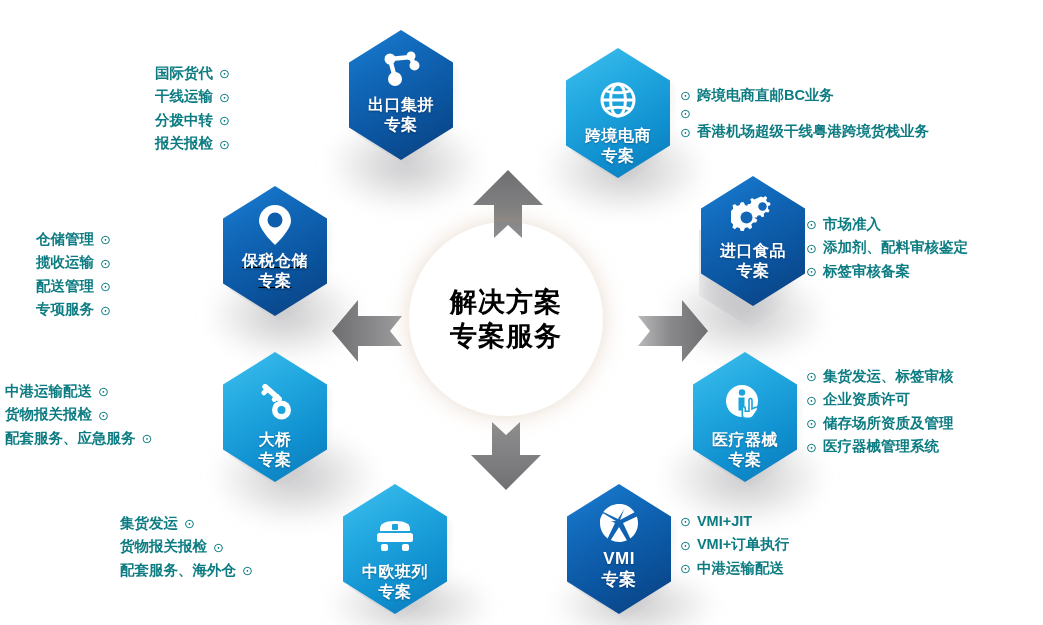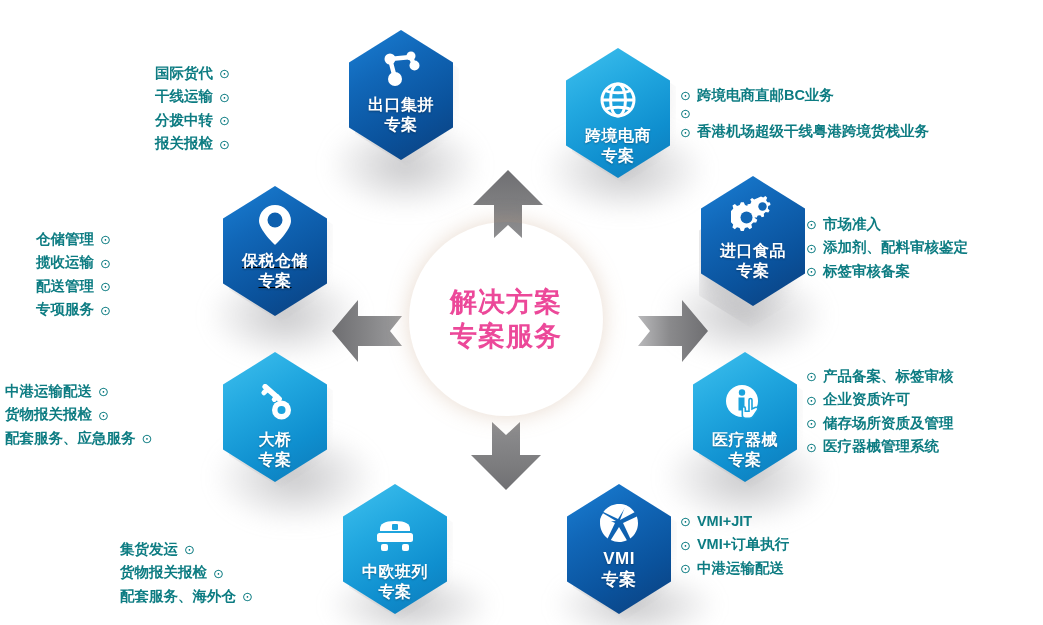--- a/index.html
+++ b/index.html
@@ -88,21 +88,21 @@
     left:409px;top:222px;
     width:194px;height:194px;
     border-radius:50%;
     background:radial-gradient(circle at 34% 26%, #f1cfae 0%, #e7bb94 32%, #dba madam 40%, #d6a077 62%, #c98a5c 85%, #c07f50 100%);
     display:flex;align-items:center;justify-content:center;
     z-index:5;
     box-shadow:0 0 22px rgba(190,150,115,.35);
   }
   #center-circle .ctext{
     text-align:center;
-    color:#ec4899;
+    color:#000000;
     font-size:27px;
     font-weight:bold;
     line-height:1.26;
     letter-spacing:1px;
     text-shadow:0 1px 1px rgba(255,255,255,.45);
     white-space:pre-line;
   }
 
   
   .arrow{position:absolute;z-index:3;}
@@ -358,21 +358,21 @@
           <path d="M25 17 c0 -2 3 -2 3 0 v9 l3 -1.5 c2 -1 3.5 1 2.5 2.5 l-4 6 c-1 1.6 -2 2.4 -4 2.4 h-4 c-2 0 -3.2 -1.3 -3.2 -3.2 v-7 c0 -2 3 -2 3 0 v3 h3.7 z"></path>
         </g>
       </svg>
     </div>
     <div class="hex-title">医疗器械
 专案</div>
   </div>
   <div class="blist right" style="left:806px;top:365px;">
     <div class="row">
         <span class="bullet">⊙</span>
-        <span>产品备案、标签审核</span>
+        <span>集货发运、标签审核</span>
       </div>
     <div class="row">
         <span class="bullet">⊙</span>
         <span>企业资质许可</span>
       </div>
     <div class="row">
         <span class="bullet">⊙</span>
         <span>储存场所资质及管理</span>
       </div>
     <div class="row">
@@ -390,21 +390,21 @@
           <rect x="3" y="14" width="36" height="9" rx="2.5"></rect>
           <rect x="7" y="25" width="7" height="7" rx="2"></rect>
           <rect x="28" y="25" width="7" height="7" rx="2"></rect>
         </g>
         <rect x="18" y="5" width="6" height="6" rx="1" fill="#1ba3dd"></rect>
       </svg>
     </div>
     <div class="hex-title">中欧班列
 专案</div>
   </div>
-  <div class="blist left" style="left:120px;top:512px;width:215px;margin-top:26px;">
+  <div class="blist left" style="left:120px;top:512px;width:215px;">
     <div class="row">
         <span>集货发运</span>
         <span class="bullet">⊙</span>
       </div>
     <div class="row">
         <span>货物报关报检</span>
         <span class="bullet">⊙</span>
       </div>
     <div class="row">
         <span>配套服务、海外仓</span>

